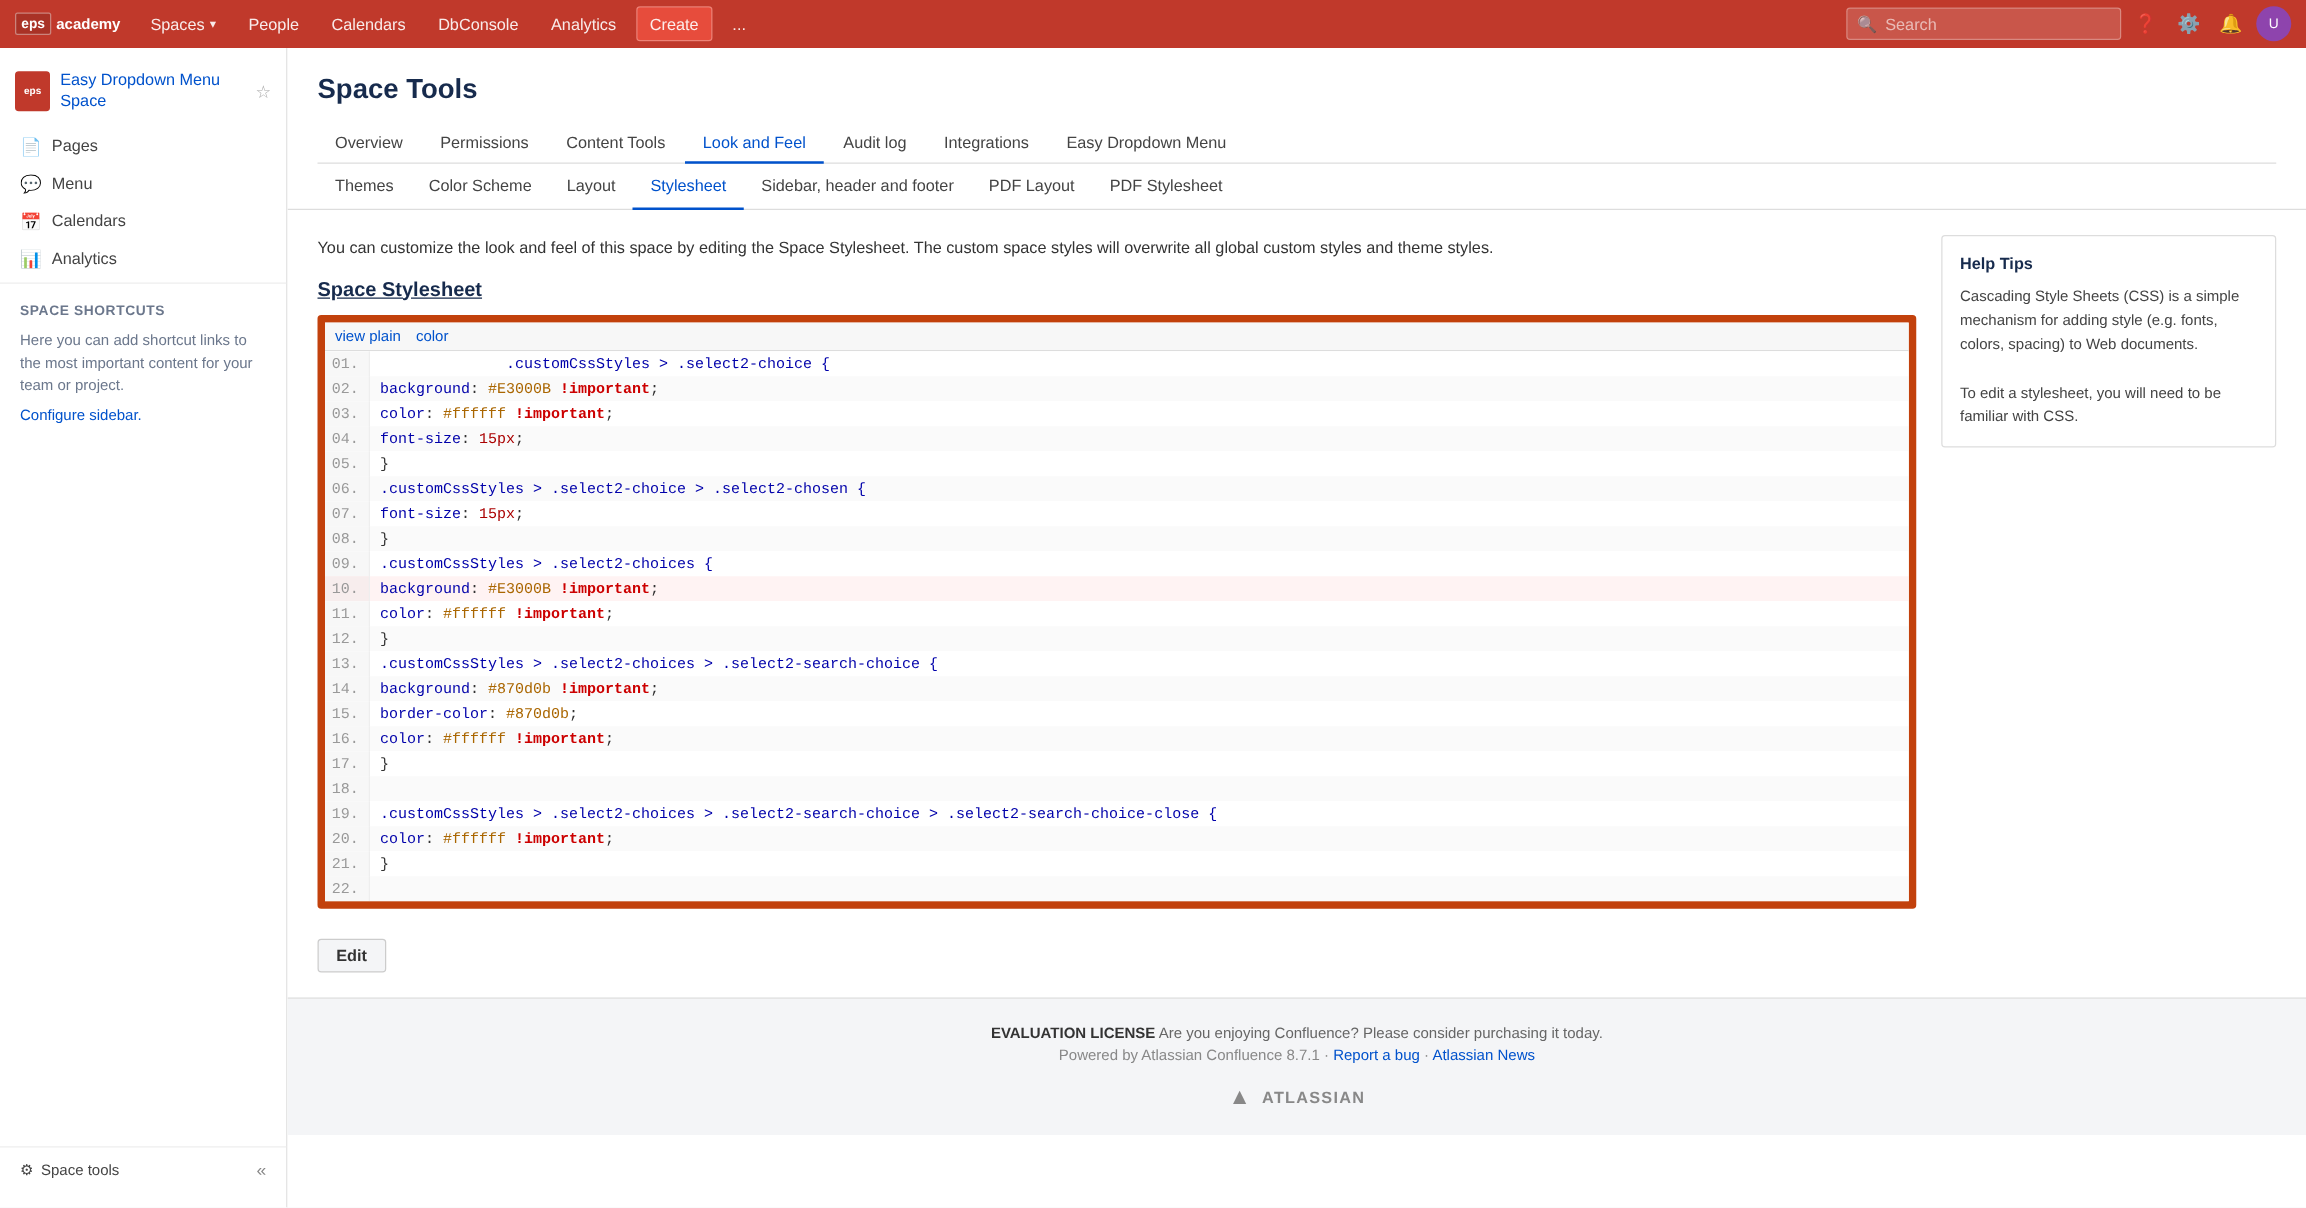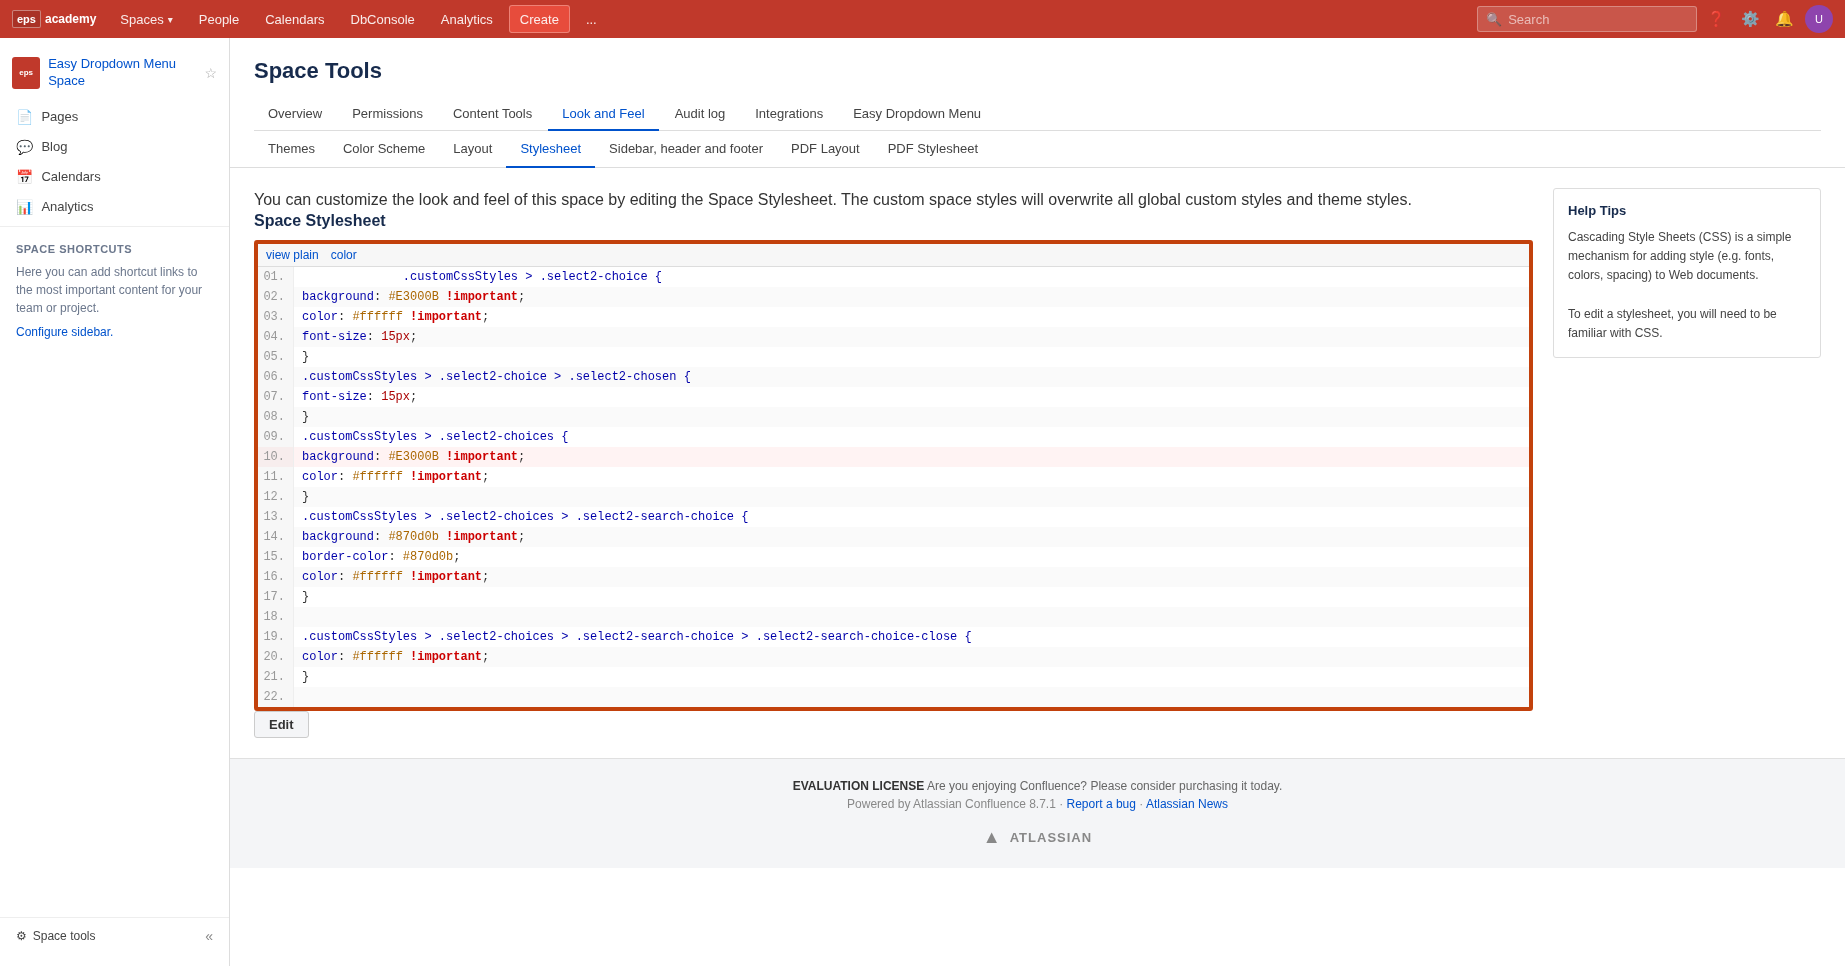--- a/index.html
+++ b/index.html
@@ -237,37 +237,39 @@
     .sub-tab-item.active { color: #0052cc; border-bottom: 2px solid #0052cc; font-weight: 500; }
 
     .content-body {
       padding: 20px 24px;
       display: flex;
       gap: 20px;
     }
     .content-main { flex: 1; }
 
     .info-text {
-      font-size: 16px;
+      font-size: 13px;
       color: #333;
+      margin-bottom: 16px;
       line-height: 1.5;
     }
     .section-title {
       font-size: 16px;
       font-weight: 600;
       color: #172b4d;
       margin-bottom: 10px;
+      text-decoration: underline;
     }
 
     
     .code-editor-wrapper {
-      border: 4px solid #c2410c;
+      border: 6px solid #c2410c;
       border-radius: 3px;
       overflow: hidden;
-      margin-bottom: 0;
+      margin-bottom: 24px;
     }
     .code-toolbar {
       background: #f7f7f7;
       border-bottom: 1px solid #ddd;
       padding: 4px 8px;
       display: flex;
       gap: 12px;
     }
     .code-toolbar-link {
       font-size: 12px;
@@ -429,21 +431,21 @@
       <div class="space-name">Easy Dropdown Menu Space</div>
       <span class="star-icon">☆</span>
     </div>
 
     <div class="sidebar-nav-item">
       <span class="icon">📄</span>
       <span>Pages</span>
     </div>
     <div class="sidebar-nav-item">
       <span class="icon">💬</span>
-      <span>Blog</span>
+      <span>Menu</span>
     </div>
     <div class="sidebar-nav-item">
       <span class="icon">📅</span>
       <span>Calendars</span>
     </div>
     <div class="sidebar-nav-item">
       <span class="icon">📊</span>
       <span>Analytics</span>
     </div>
 

